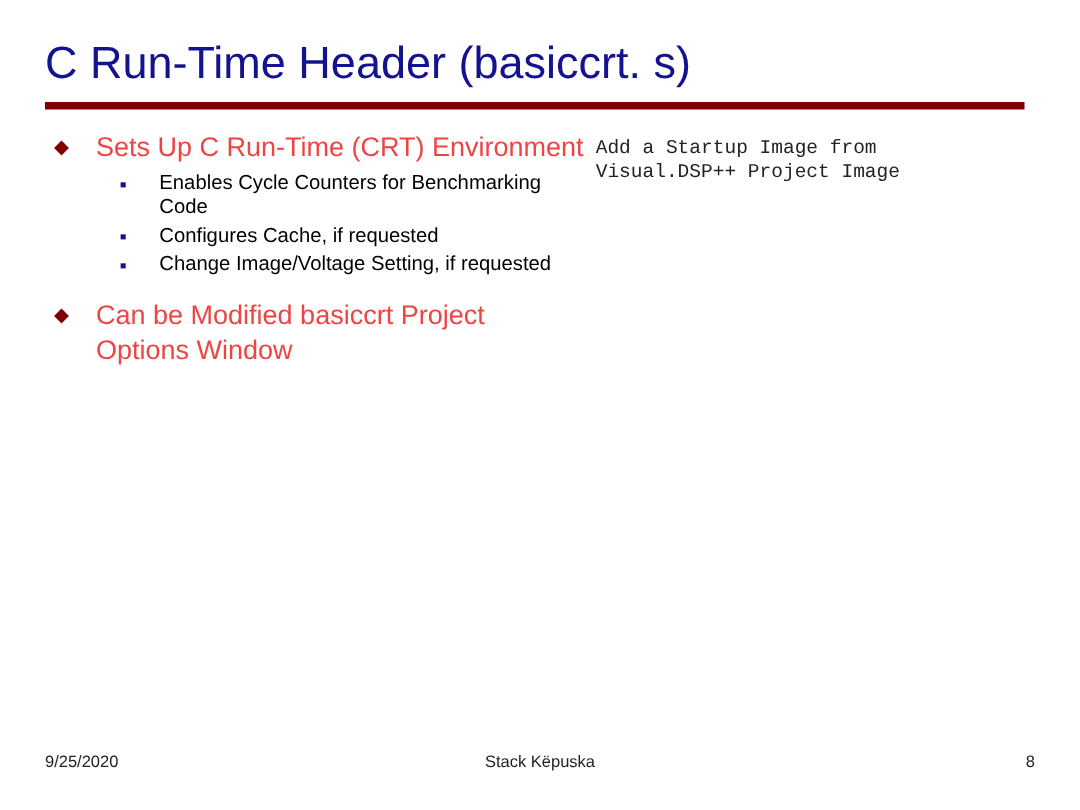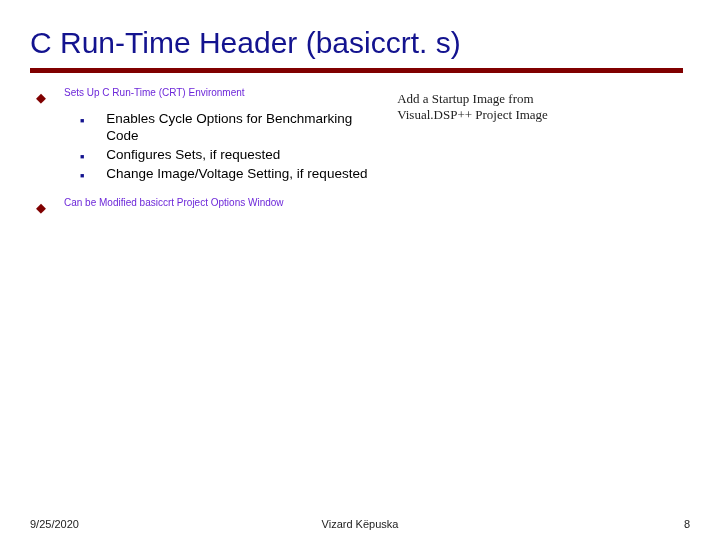--- a/index.html
+++ b/index.html
@@ -37,41 +37,41 @@
   }
   .left-col {
     width: 55%;
   }
   .right-col {
     width: 45%;
     padding-top: 4px;
     padding-left: 8px;
   }
   .right-note {
-    font-family: Liberation Serif, serif;
+    font-family: Liberation Mono, monospace;
     font-size: 13px;
     color: #222;
     line-height: 1.2;
   }
   .lvl1 {
     display: flex;
     flex-direction: row;
     margin-bottom: 4px;
     padding-left: 6px;
   }
   .lvl1 .bullet {
     color: #800000;
     font-size: 13px;
     line-height: 1.4;
     margin-right: 18px;
     margin-top: 2px;
   }
   .lvl1 .text {
-    font-size: 10px;
-    color: #6d28d9;
+    font-size: 18px;
+    color: #ef4444;
     line-height: 1.25;
     flex: 1;
   }
   .lvl2-list {
     padding-left: 50px;
     margin-top: 2px;
     margin-bottom: 14px;
   }
   .lvl2 {
     display: flex;
@@ -87,21 +87,21 @@
   }
   .lvl2 .text {
     font-size: 13.5px;
     color: #000;
     line-height: 1.25;
     flex: 1;
     padding-right: 10px;
   }
   .footer {
     position: absolute;
-    bottom: 10px;
+    bottom: 26px;
     left: 30px;
     right: 30px;
     font-size: 11px;
     color: #222;
     display: flex;
     justify-content: space-between;
   }
   .footer .date { }
   .footer .author { position: absolute; left: 50%; transform: translateX(-50%); }
   .footer .page { }
@@ -118,25 +118,25 @@
     <div class="left-col">
 
       <div class="lvl1">
         <span class="bullet">◆</span>
         <span class="text">Sets Up C Run-Time (CRT) Environment</span>
       </div>
 
       <div class="lvl2-list">
         <div class="lvl2">
           <span class="bullet">■</span>
-          <span class="text">Enables Cycle Options for Benchmarking Code</span>
+          <span class="text">Enables Cycle Counters for Benchmarking Code</span>
         </div>
         <div class="lvl2">
           <span class="bullet">■</span>
-          <span class="text">Configures Sets, if requested</span>
+          <span class="text">Configures Cache, if requested</span>
         </div>
         <div class="lvl2">
           <span class="bullet">■</span>
           <span class="text">Change Image/Voltage Setting, if requested</span>
         </div>
       </div>
 
       <div class="lvl1">
         <span class="bullet">◆</span>
         <span class="text">Can be Modified basiccrt Project Options Window</span>
@@ -147,17 +147,17 @@
     <div class="right-col">
       <div class="right-note">
         <div>Add a Startup Image from</div>
         <div>Visual.DSP++ Project Image</div>
       </div>
     </div>
   </div>
 
   <div class="footer">
     <span class="date">9/25/2020</span>
-    <span class="author">Vizard Këpuska</span>
+    <span class="author">Stack Këpuska</span>
     <span class="page">8</span>
   </div>
 
 </div>
 
 </body></html>

